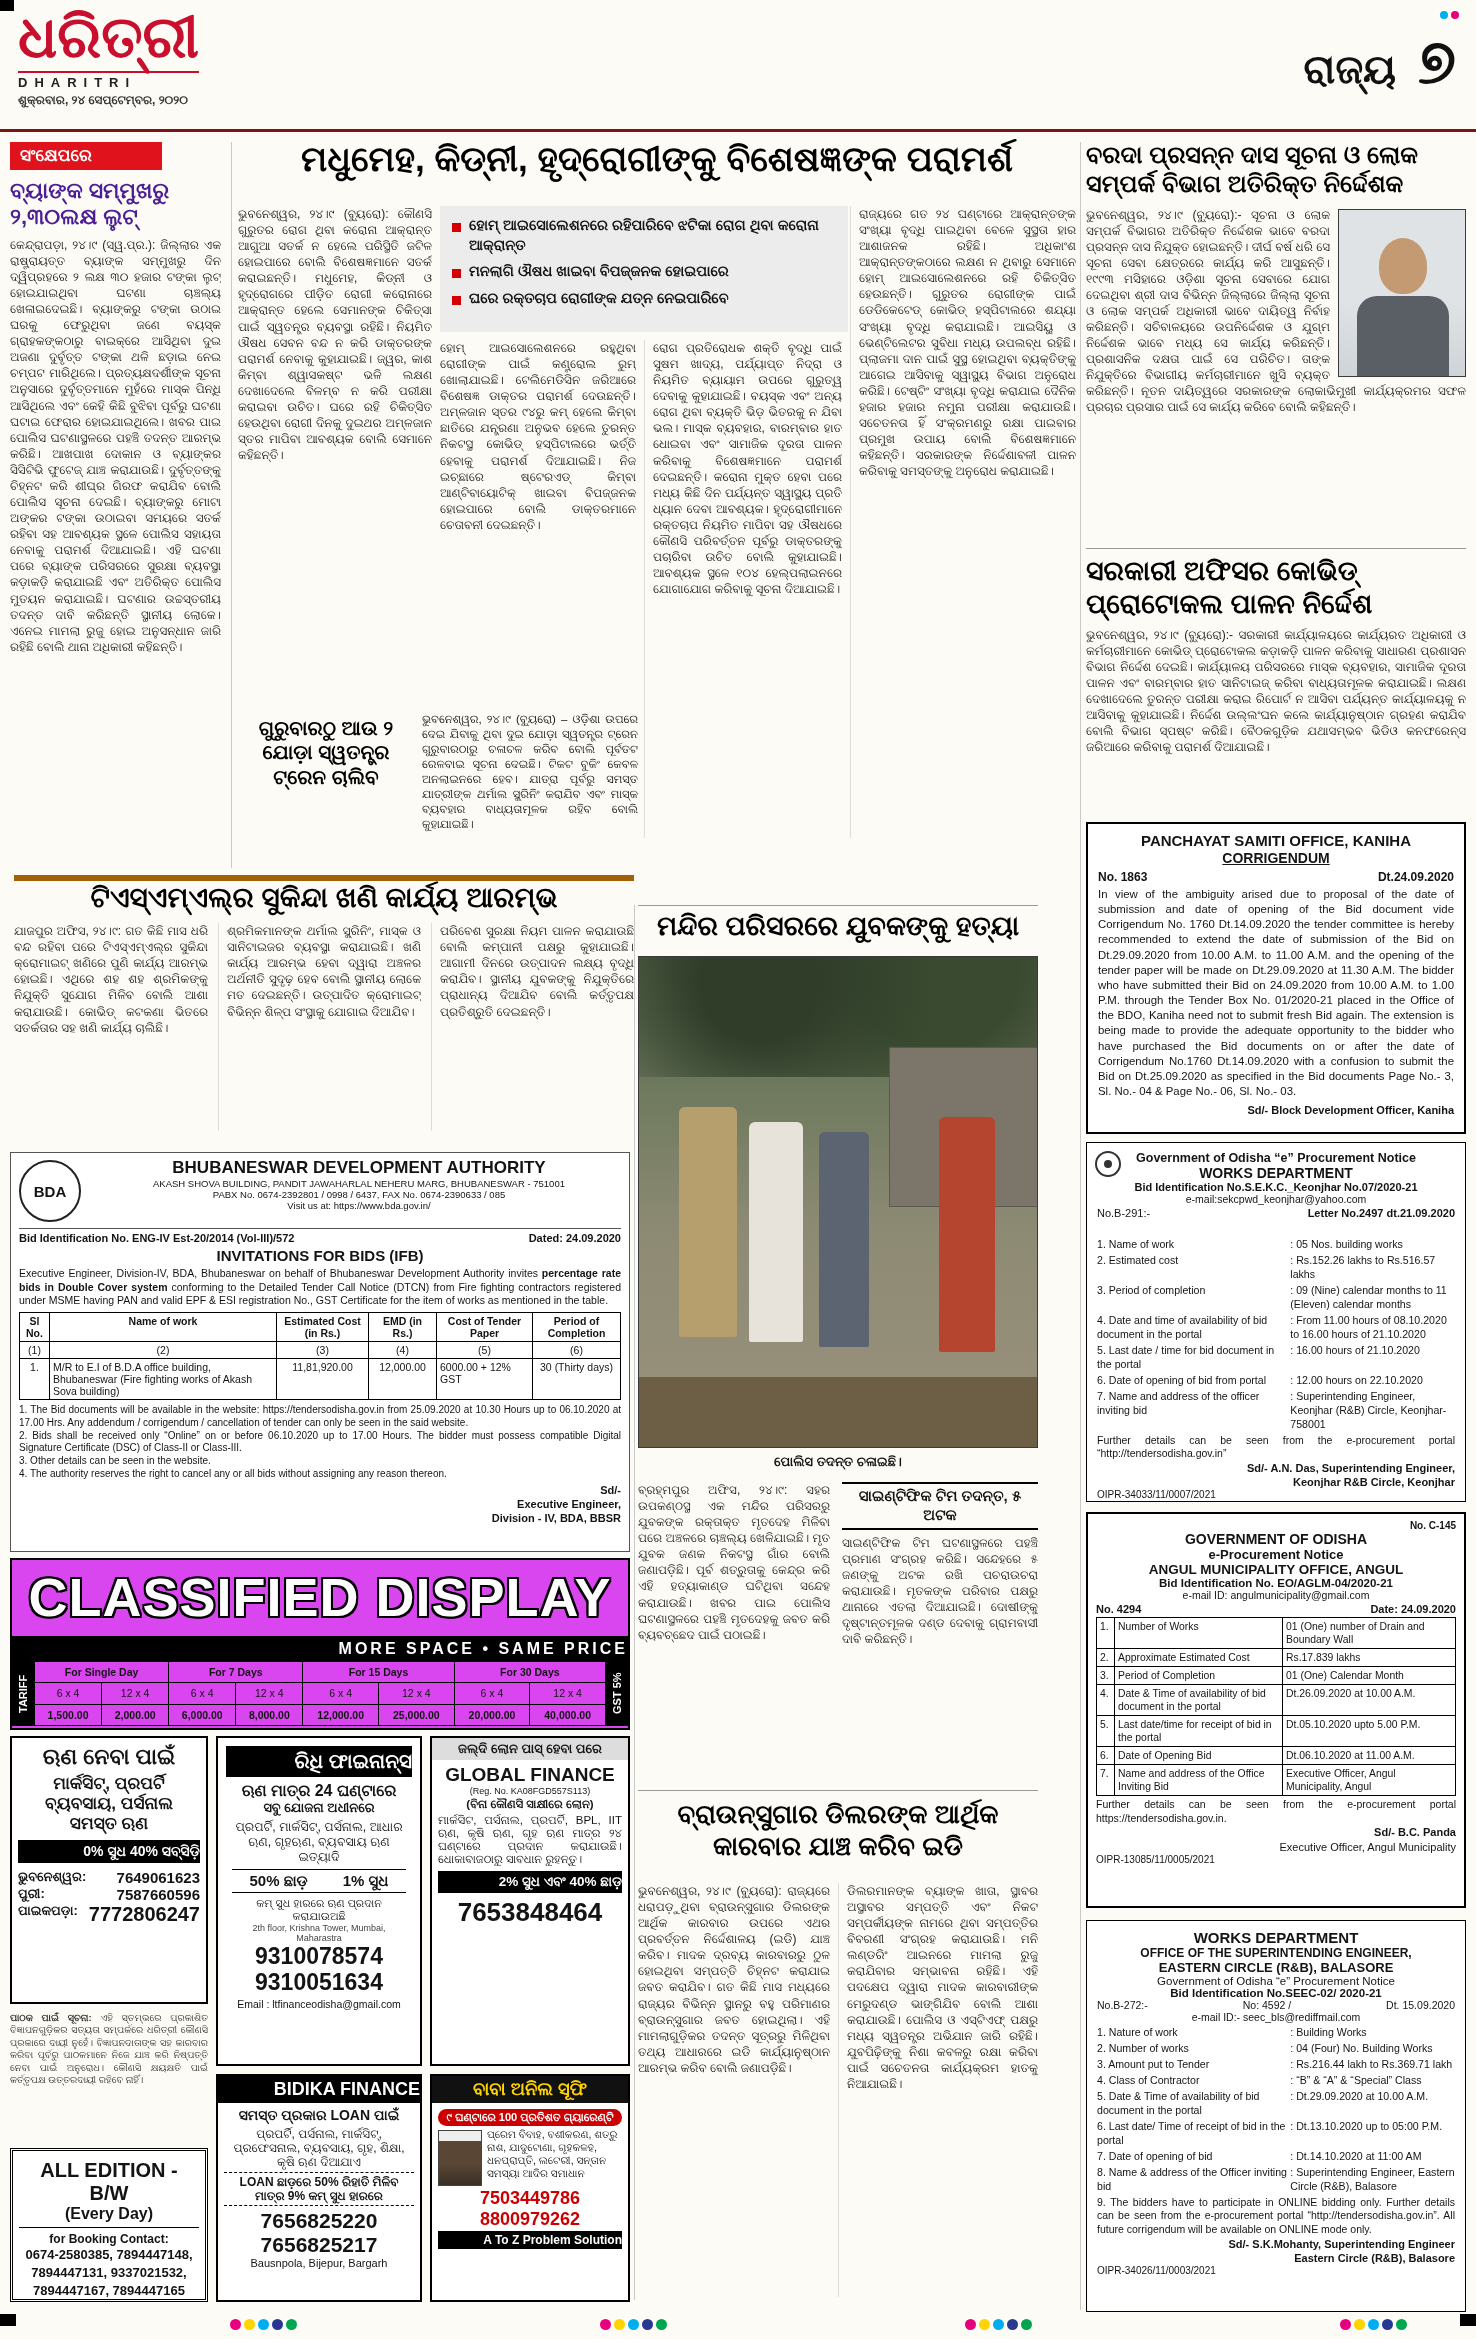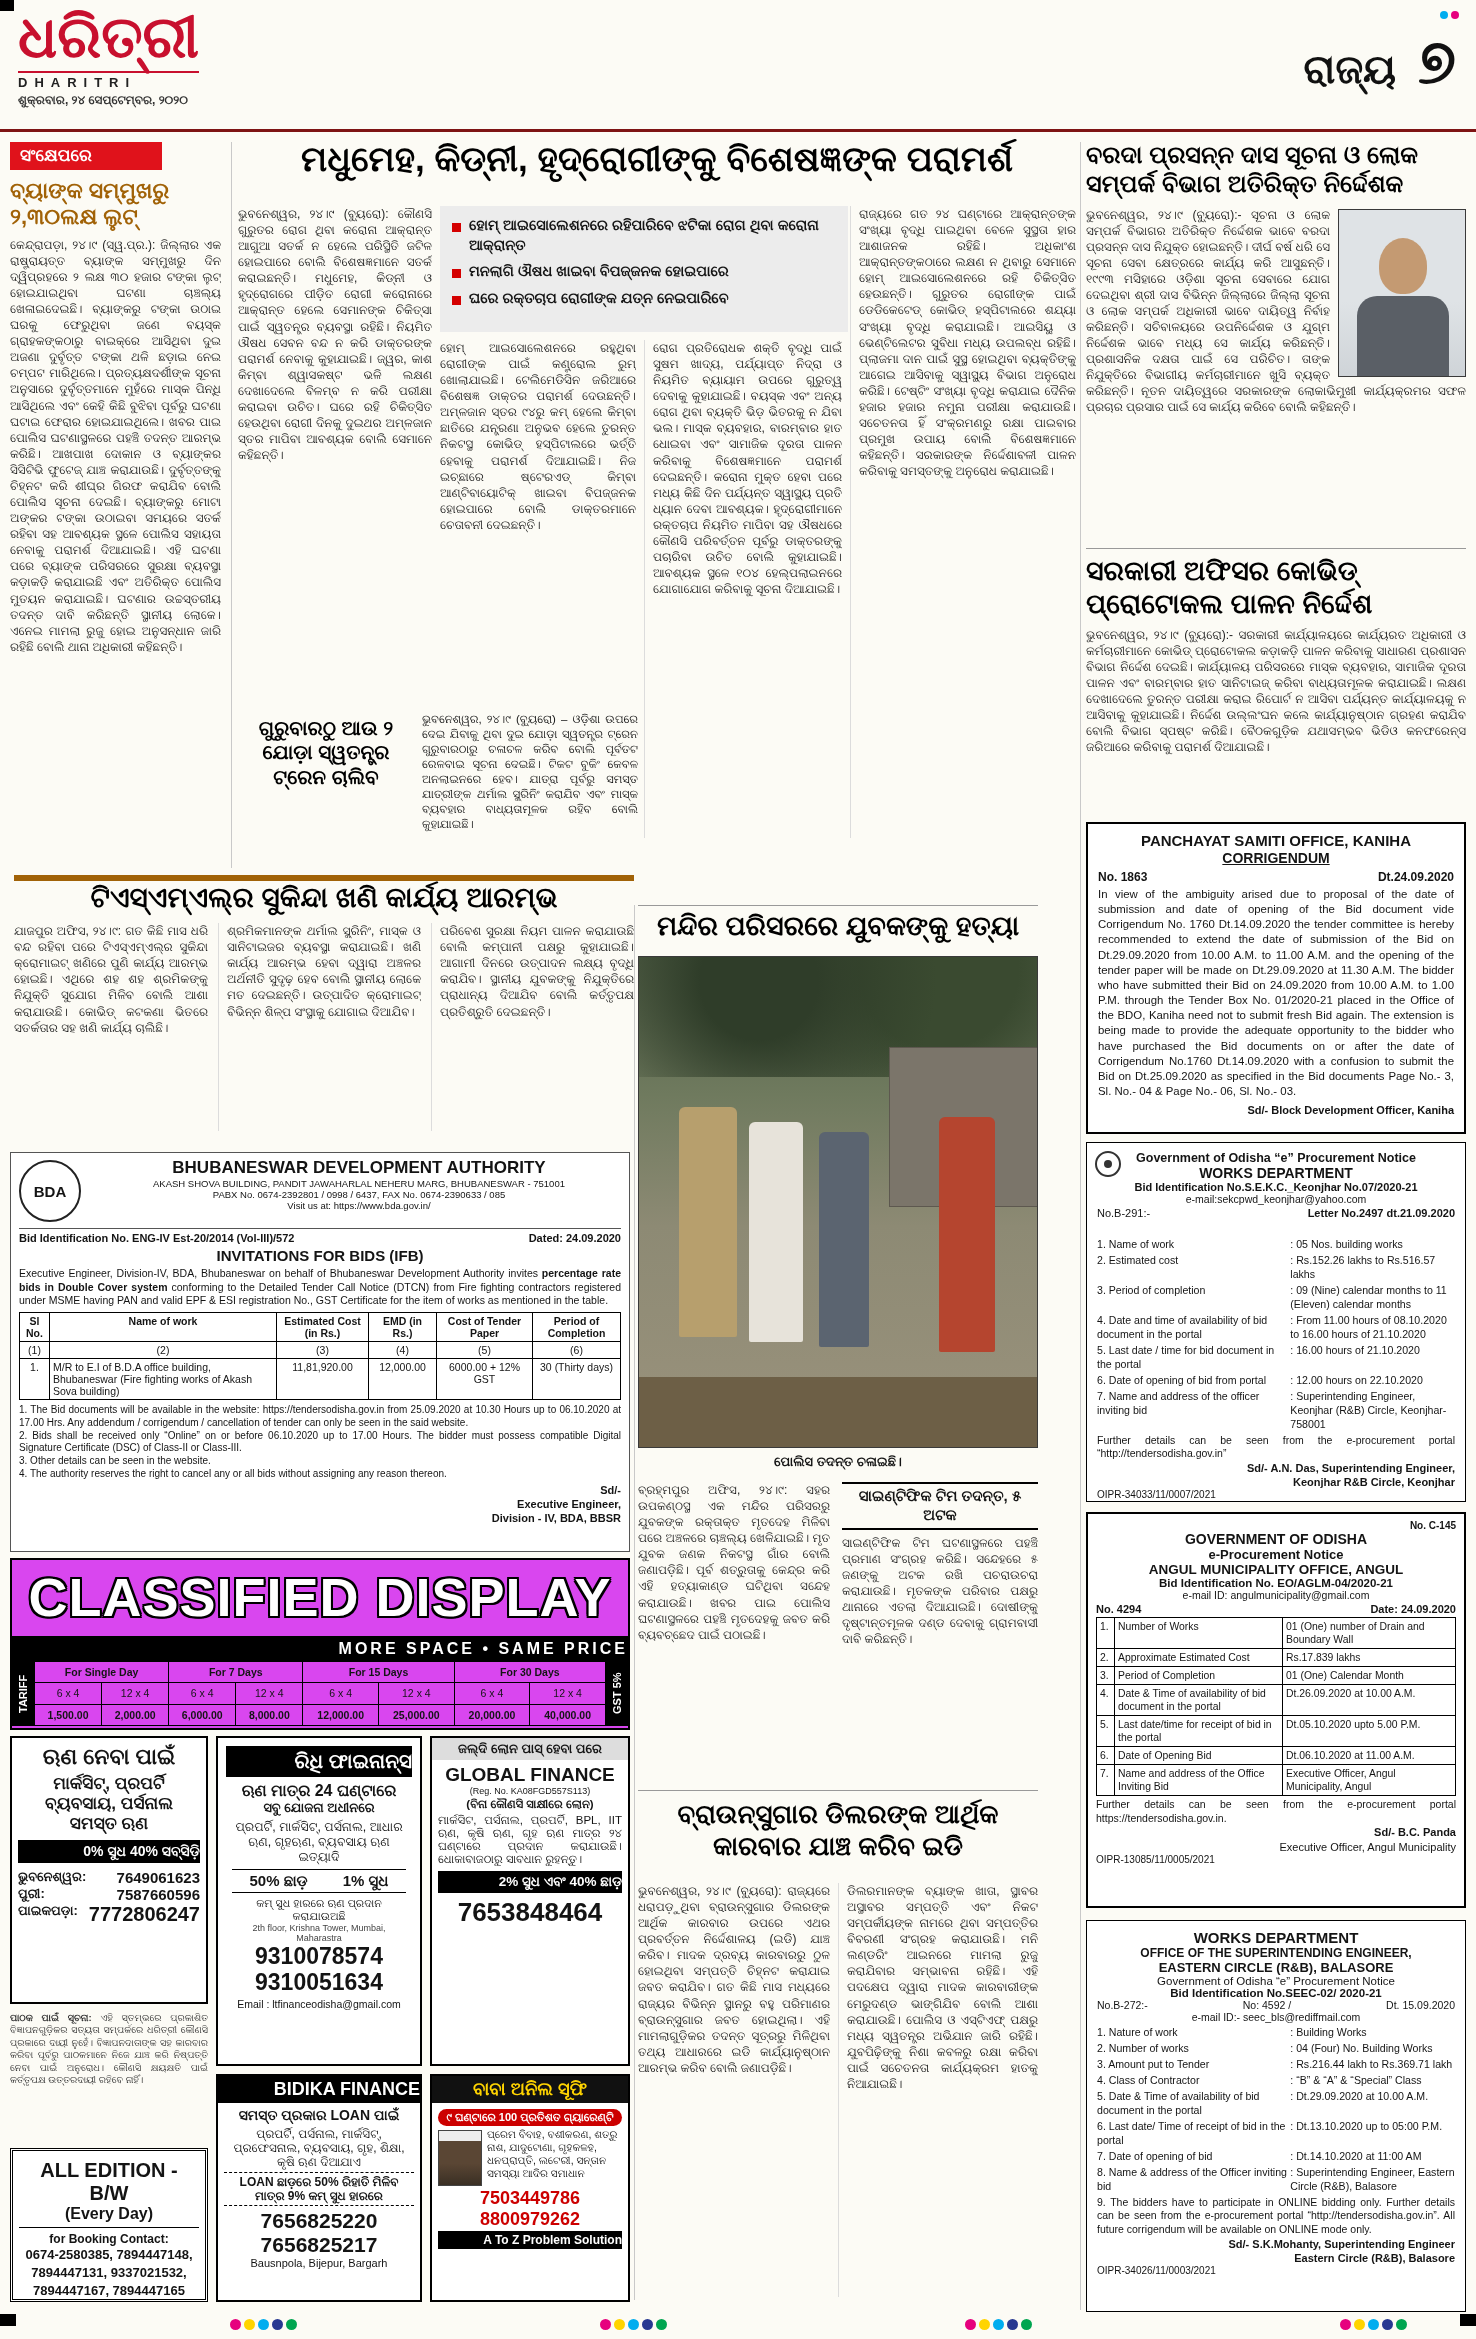--- a/index.html
+++ b/index.html
@@ -16,21 +16,21 @@
 .logo-latin{font-size:13px;font-weight:bold;letter-spacing:7px;color:#222;border-top:2px solid #c8102e;padding-top:2px;margin-top:2px}
 .logo-date{font-size:12px;font-weight:bold;color:#333;margin-top:3px}
 .section-label{font-size:40px;font-weight:bold;color:#111}
 .page-num{font-size:62px;font-weight:bold;color:#111;margin-left:22px}
 .masthead{border-bottom:3px solid #7e1414;background:#fcfbf5}
 .regsq{background:#000}
 .regdot{width:11px;height:11px;border-radius:50%;display:inline-block;margin-right:3px}
 
 .h-main{font-size:35px;font-weight:bold;line-height:1.1;color:#000}
 .h-sec{font-weight:bold;color:#000;line-height:1.22}
-.h-brief{font-size:22px;font-weight:bold;color:#a16207;line-height:1.2;margin:8px 0 6px}
+.h-brief{font-size:22px;font-weight:bold;color:#4c1d95;line-height:1.2;margin:8px 0 6px}
 .brieflabel{background:#e0121b;color:#fff;font-weight:bold;font-size:17px;line-height:28px;width:152px;padding-left:10px}
 .brief-col{border-right:1px solid #c9c9c9;padding-right:10px}
 .colsep{border-left:1px solid #dcdcdc;padding-left:8px}
 
 .bbox{background:#ececec;padding:10px 12px;overflow:hidden}
 .brow{display:flex;align-items:flex-start;margin-bottom:7px}
 .bsq{width:9px;height:9px;background:#d40000;margin:7px 8px 0 0;flex:0 0 9px}
 .btxt{font-size:14.5px;font-weight:bold;line-height:1.35}
 
 .nbox{border:2px solid #000;background:#fff;overflow:hidden}
@@ -358,21 +358,21 @@
         <td>(3)</td>
         <td>(4)</td>
         <td>(5)</td>
         <td>(6)</td>
       </tr>
       <tr>
         <td style="text-align:center">1.</td>
         <td>M/R to E.I of B.D.A office building, Bhubaneswar (Fire fighting works of Akash Sova building)</td>
         <td style="text-align:center">11,81,920.00</td>
         <td style="text-align:center">12,000.00</td>
-        <td style="text-align:center">6000.00 + 12% GST</td>
+        <td style="text-align:left">6000.00 + 12% GST</td>
         <td style="text-align:center">30 (Thirty days)</td>
       </tr>
     </tbody>
       </table>
     <p class="jt" style="font-size:10px;line-height:1.28">1. The Bid documents will be available in the website: https://tendersodisha.gov.in from 25.09.2020 at 10.30 Hours up to 06.10.2020 at 17.00 Hrs. Any addendum / corrigendum / cancellation of tender can only be seen in the said website.</p>
     <p class="jt" style="font-size:10px;line-height:1.28">2. Bids shall be received only “Online” on or before 06.10.2020 up to 17.00 Hours. The bidder must possess compatible Digital Signature Certificate (DSC) of Class-II or Class-III.</p>
     <p style="font-size:10px;line-height:1.28">3. Other details can be seen in the website.</p>
     <p style="font-size:10px;line-height:1.28">4. The authority reserves the right to cancel any or all bids without assigning any reason thereon.</p>
     <div class="signr" style="margin-top:2px">Sd/-</div>
     <div class="signr">Executive Engineer,</div>

